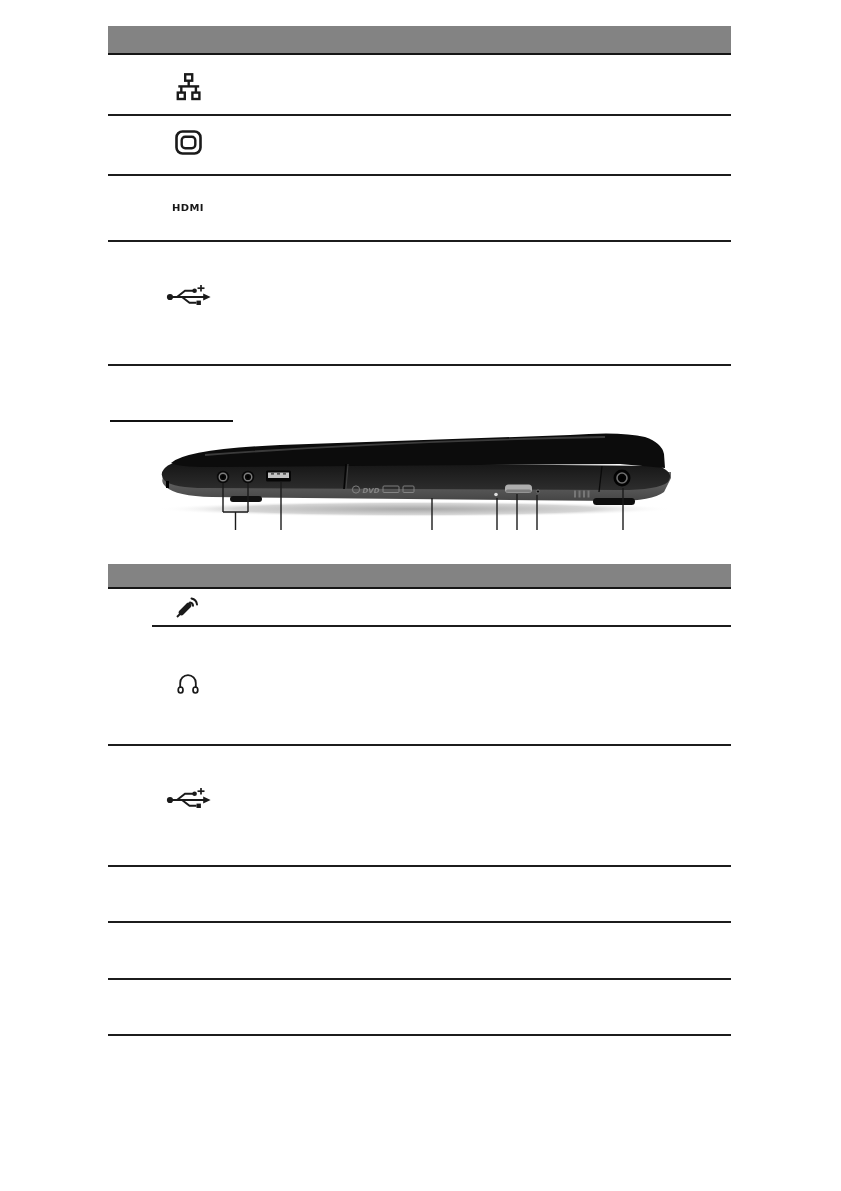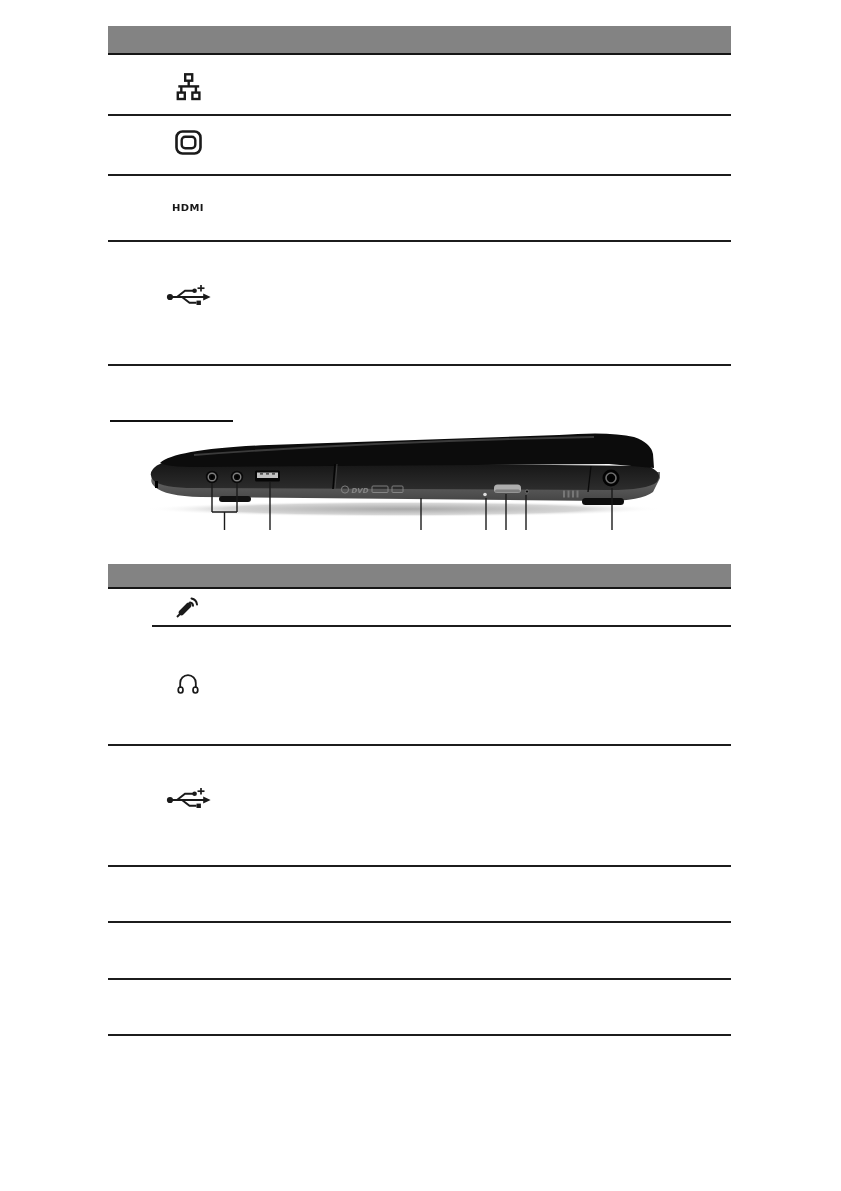--- a/index.html
+++ b/index.html
@@ -18,21 +18,21 @@
   .hline{position:absolute;height:2px;background:#1c1c1c;}
   
   .icn{position:absolute;}
   
   .hdmi{
     position:absolute;left:172px;top:203px;width:40px;height:12px;
     font-size:10.5px;font-weight:bold;color:#171717;letter-spacing:0.4px;
     transform:scale(0.95,0.82);transform-origin:left top;white-space:nowrap;
   }
   .heading-underline{position:absolute;left:110px;top:420px;width:123px;height:2px;background:#111;}
-  .laptop-fig{position:absolute;left:139px;top:428px;width:535px;height:106px;}
+  .laptop-fig{position:absolute;left:150px;top:428px;width:535px;height:106px;}
   .bottom-artifact{
     position:absolute;left:0;top:1186px;width:841px;height:3px;opacity:.9;
     background:repeating-linear-gradient(90deg,#2a2a2e 0 7px,#45455a 7px 9px,#1e1e22 9px 16px,#5a4048 16px 18px,#26262a 18px 26px,#3a4a55 26px 28px);
   }
   svg{display:block;}
 </style>
 </head>
 <body>
 
 <div class="page">

